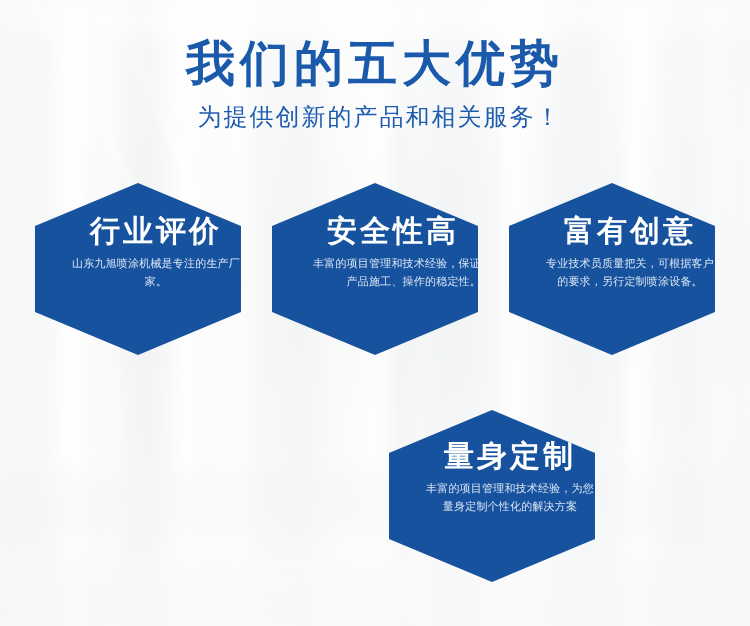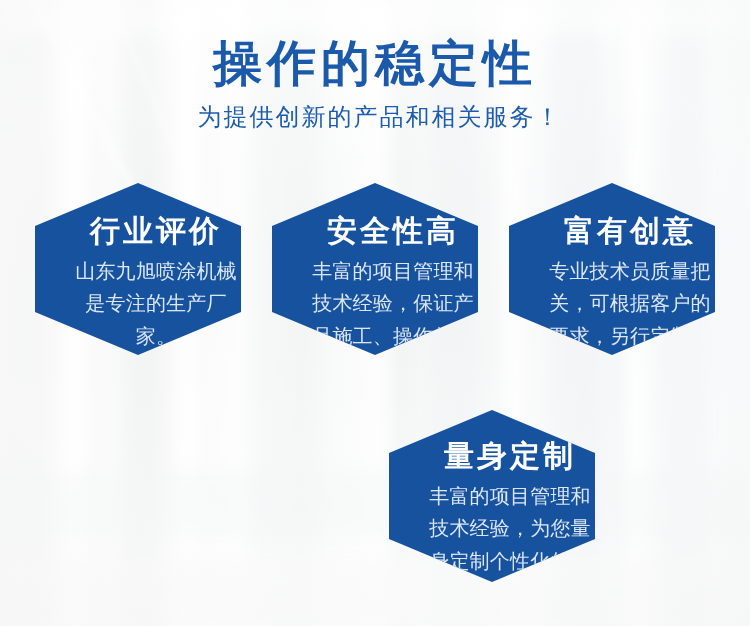--- a/index.html
+++ b/index.html
@@ -96,31 +96,31 @@
     font-size:30px;
     font-weight:bold;
     letter-spacing:3px;
     margin-top:33px;
     line-height:1;
     white-space:nowrap;
     font-family:"Liberation Serif","DejaVu Serif",serif;
   }
   .hex .hbody {
     color:#dbe6f6;
-    font-size:20px;
+    font-size:11px;
     line-height:1.62;
     margin-top:9px;
     width:176px;
     letter-spacing:0.2px;
     font-family:"Liberation Serif","DejaVu Serif",serif;
   }
 
   
   #hex-0 { left:35px;  top:183px; }
-  #hex-1 { left:272px; top:183px; }
+  #hex-1 { left:272px; top:183px;text-align:right; }
   #hex-2 { left:509px; top:183px; }
   #hex-3 { left:152px; top:410px; }
   #hex-4 { left:389px; top:410px; }
 
   #hex-3 .hhead, #hex-4 .hhead { margin-top:31px; }
 </style>
 </head>
 <body>
 
 <div id="bg">
@@ -141,21 +141,21 @@
   <div class="hdark" style="top:556px;height:70px;background:#f1f2f1;opacity:0.65;"></div>
   <div class="hdark" style="top:0px;height:34px;background:#ffffff;opacity:0.55;"></div>
 
   <div class="diag" style="left:20px;top:-20px;width:4px;height:300px;transform:rotate(-28deg);"></div>
   <div class="diag" style="left:90px;top:-40px;width:3px;height:260px;transform:rotate(-24deg);opacity:0.7;"></div>
 
   <div class="vignette"></div>
 </div>
 
 <div id="header">
-  <div id="title">操作的稳定性</div>
+  <div id="title">我们的五大优势</div>
   <div id="subtitle">为提供创新的产品和相关服务！</div>
 </div>
 
 <div id="hexes">
 
   <div class="hex" id="hex-0">
     <div class="hhead">行业评价</div>
     <div class="hbody">山东九旭喷涂机械是专注的生产厂家。</div>
   </div>
 

